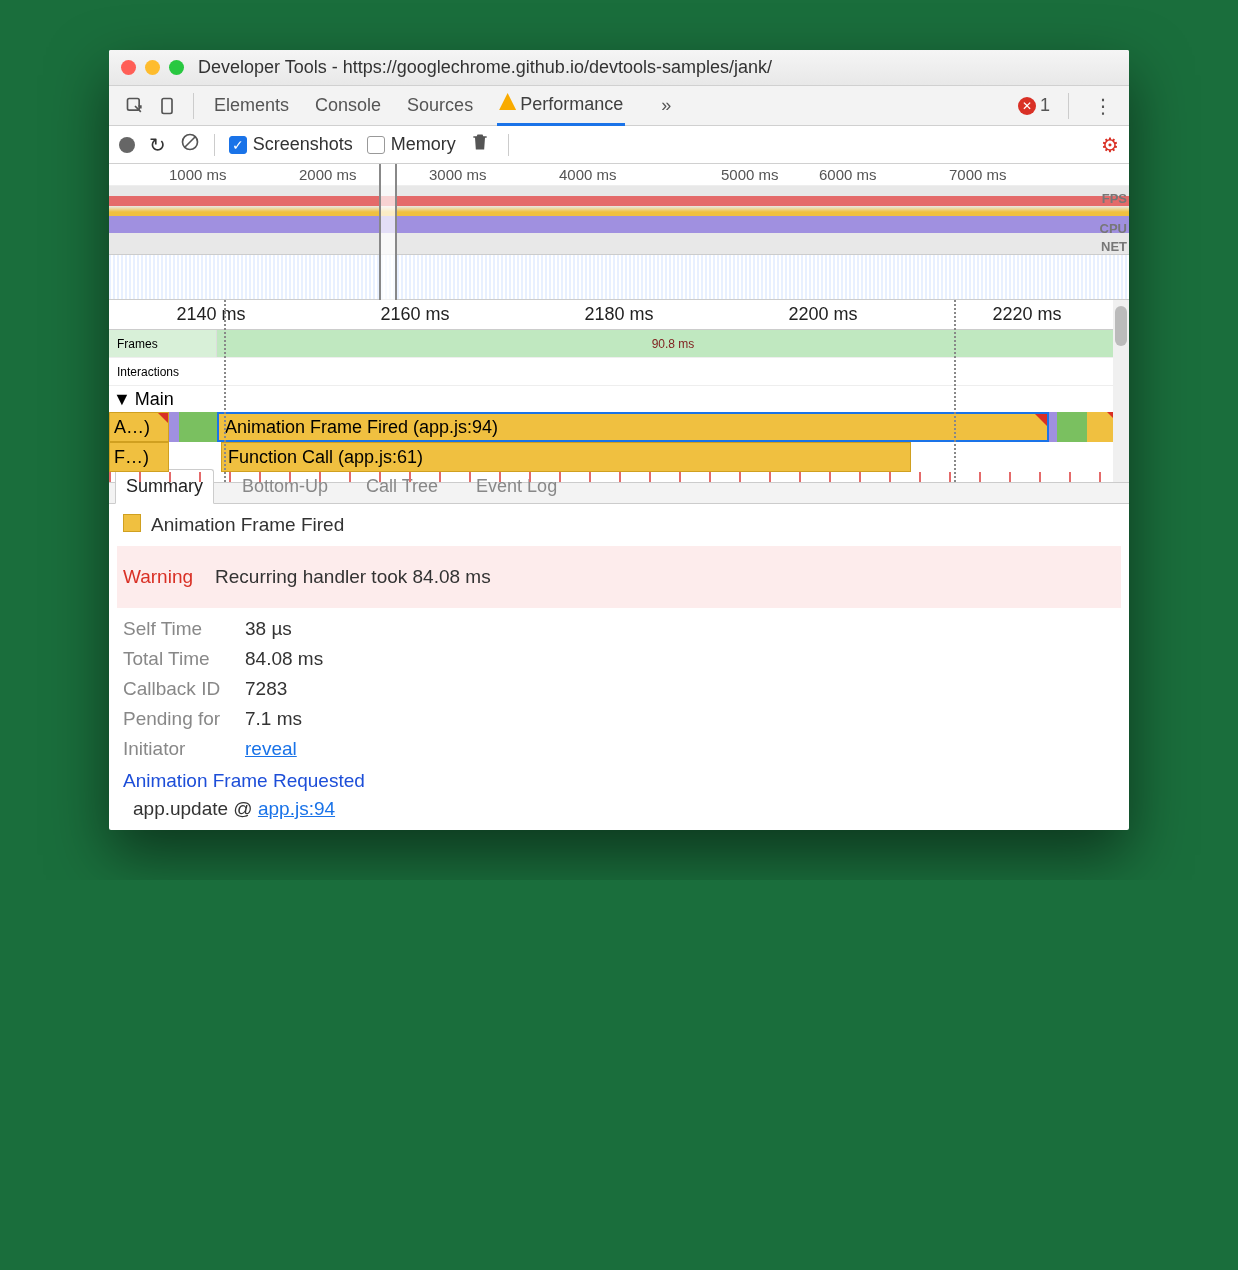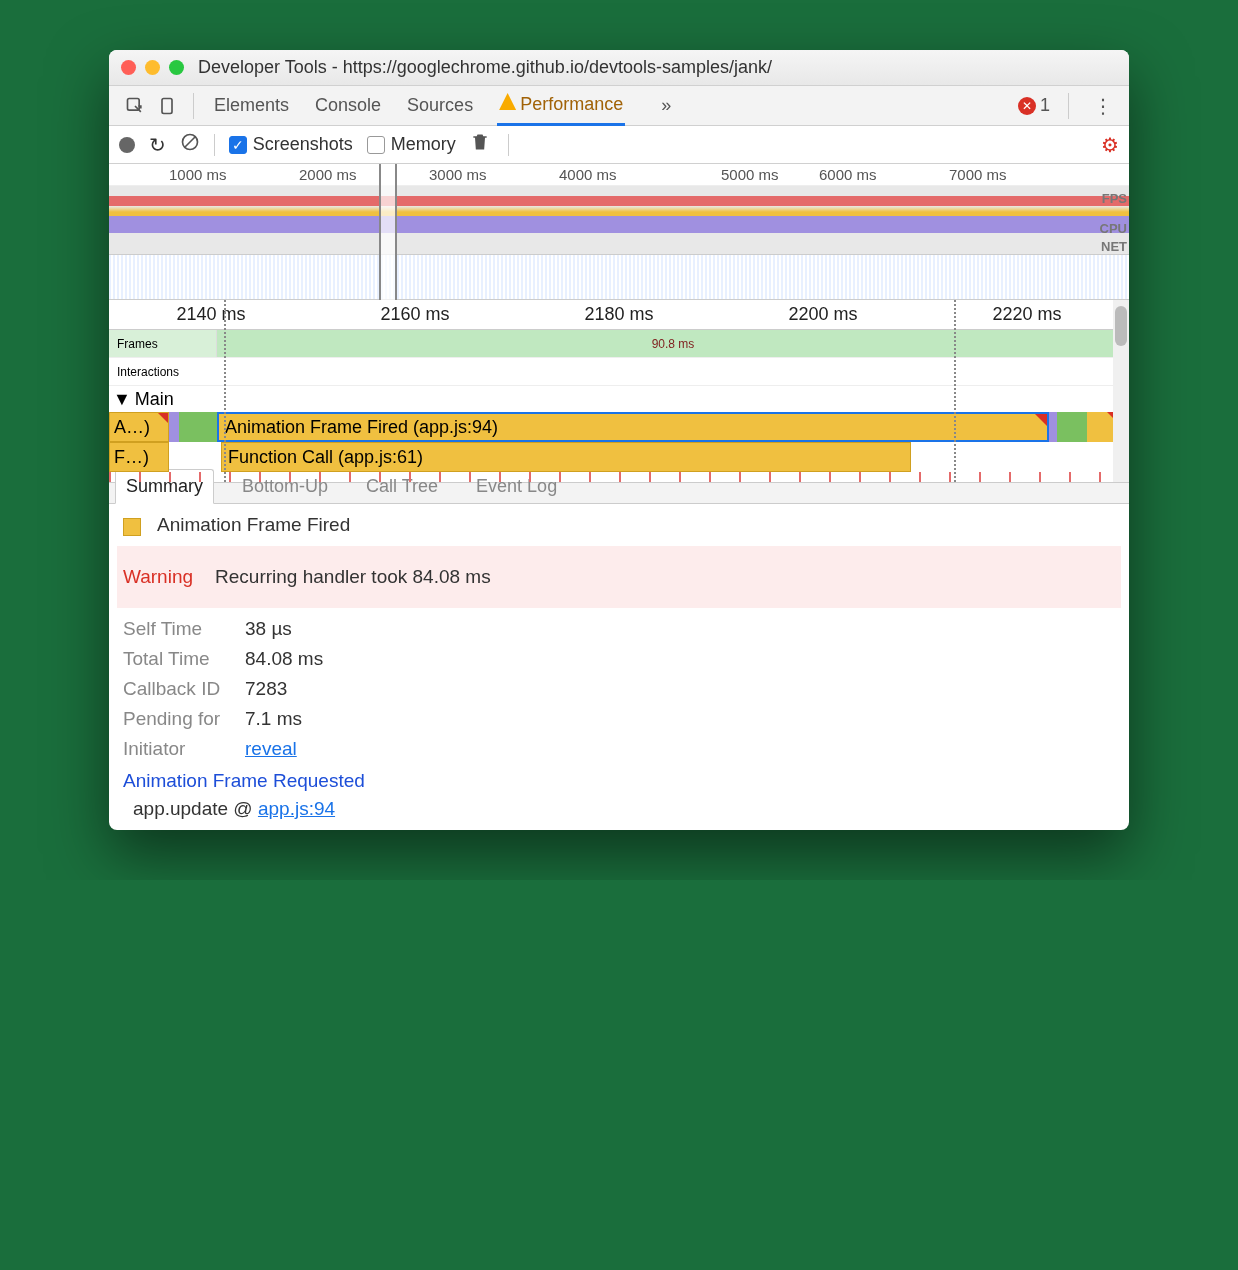--- a/index.html
+++ b/index.html
@@ -1,30 +1,30 @@
 <!DOCTYPE html>
 <html><head>
 <meta charset="utf-8">
 <style>
   * { box-sizing: border-box; margin: 0; padding: 0; font-family: -apple-system, BlinkMacSystemFont, "Segoe UI", Helvetica, Arial, sans-serif; }
   body { background: #1a6e3c; padding: 50px; }
-  .window { width: 1020px; background: #fff; border-radius: 8px; box-shadow: 0 25px 60px rgba(0,0,0,0.5); overflow: hidden; margin: 0 auto; }
+  .window { width: 1020px; background: #fff; border-radius: 2px; box-shadow: 0 25px 60px rgba(0,0,0,0.5); overflow: hidden; margin: 0 auto; }
   .titlebar { display: flex; align-items: center; height: 36px; padding: 0 12px; background: linear-gradient(#f5f5f5,#e8e8e8); border-bottom: 1px solid #d0d0d0; }
   .traffic { display: flex; gap: 9px; margin-right: 14px; }
   .dot { width: 15px; height: 15px; border-radius: 50%; }
   .dot.red { background: #ff5f57; }
   .dot.yellow { background: #febc2e; }
   .dot.green { background: #28c840; }
   .title { font-size: 18px; color: #333; white-space: nowrap; overflow: hidden; }
   .tabbar { display: flex; align-items: center; height: 40px; padding: 0 10px; border-bottom: 1px solid #d0d0d0; background: #f3f3f3; font-size: 18px; color: #555; }
   .tabbar .icon { margin: 0 6px; display: inline-flex; align-items: center; justify-content: center; }
   .tabbar .sep { width: 1px; height: 26px; background: #ccc; margin: 0 10px; }
   .tabs { display: flex; gap: 22px; align-items: center; margin-left: 8px; }
   .tab { padding: 8px 2px; cursor: pointer; color: #555; }
-  .tab.active { color: #a16207; border-bottom: 3px solid #1a73e8; font-weight: 500; }
+  .tab.active { color: #404040; border-bottom: 3px solid #1a73e8; font-weight: 500; }
   .warn-ico { width: 17px; height: 17px; background: #f9ab00; clip-path: polygon(50% 0,100% 100%,0 100%); display: inline-block; position: relative; margin-right: 4px; }
   .more-tabs { margin-left: 14px; color: #555; }
   .tabbar-right { margin-left: auto; display: flex; align-items: center; gap: 8px; }
   .err-badge { display: flex; align-items: center; gap: 4px; }
   .err-badge .x { width: 18px; height: 18px; background: #d93025; border-radius: 50%; color: #fff; font-size: 12px; display: flex; align-items: center; justify-content: center; }
   .toolbar { display: flex; align-items: center; height: 38px; padding: 0 10px; border-bottom: 1px solid #d0d0d0; background: #fff; font-size: 18px; color: #333; gap: 14px; }
   .rec { width: 16px; height: 16px; background: #666; border-radius: 50%; }
   .cb { display: flex; align-items: center; gap: 6px; }
   .checkbox { width: 18px; height: 18px; border: 1px solid #999; border-radius: 3px; display: inline-flex; align-items: center; justify-content: center; font-size: 14px; }
   .checkbox.checked { background: #1a73e8; border-color: #1a73e8; color: #fff; }
@@ -59,21 +59,21 @@
   .flame .tail .g { width: 30px; background: #7ac060; }
   .flame .tail .y { width: 30px; background: #f0c040; position: relative; }
   .flame .tail .y .tri { position: absolute; top: 0; right: 0; border-top: 10px solid #d93025; border-left: 10px solid transparent; }
   .flame .tail .p { width: 8px; background: #a090e0; }
   .thin { height: 10px; background: repeating-linear-gradient(90deg,#e46a6a 0,#e46a6a 2px,transparent 2px,transparent 30px); }
   .dotted-v { position: absolute; top: 0; bottom: 0; width: 0; border-left: 2px dotted #888; }
   .bottom-tabs { display: flex; height: 22px; align-items: flex-end; background: #f3f3f3; border-top: 1px solid #ccc; border-bottom: 1px solid #ccc; font-size: 18px; padding-left: 6px; gap: 18px; padding-top: 4px; }
   .btab { padding: 6px 10px; color: #888; cursor: pointer; }
   .btab.active { background: #fff; color: #222; border: 1px solid #ccc; border-bottom: 1px solid #fff; border-radius: 3px 3px 0 0; margin-bottom: -1px; }
   .summary { padding: 10px 14px; font-size: 19px; color: #333; }
-  .summary .head { display: flex; align-items: flex-end; gap: 16px; margin-bottom: 10px; }
+  .summary .head { display: flex; align-items: flex-start; gap: 10px; margin-bottom: 10px; }
   .summary .swatch { width: 18px; height: 18px; background: #f0c040; border: 1px solid #d0a020; }
   .summary .row { display: flex; gap: 12px; padding: 4px 0; }
   .summary .row .k { color: #888; min-width: 110px; }
   .summary .warn { background: #fdecec; padding: 20px 6px; margin: 0 -6px 6px -6px; }
   .summary .warn .wlbl { color: #d93025; margin-right: 10px; }
   .summary a { color: #1a73e8; text-decoration: underline; }
   .summary .sub { color: #1d4ed8; margin-top: 6px; }
   .summary .stack { margin-top: 6px; padding-left: 10px; color: #333; }
   .scrollbar-v { position: absolute; right: 0; top: 0; bottom: 0; width: 16px; background: #f0f0f0; }
   .scrollbar-v .thumb { position: absolute; top: 6px; left: 2px; right: 2px; height: 40px; background: #bbb; border-radius: 6px; }

